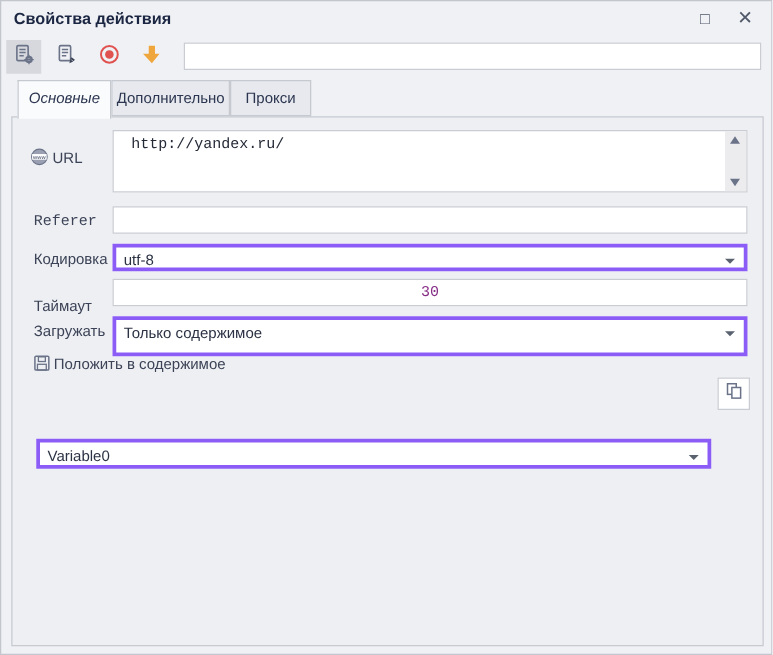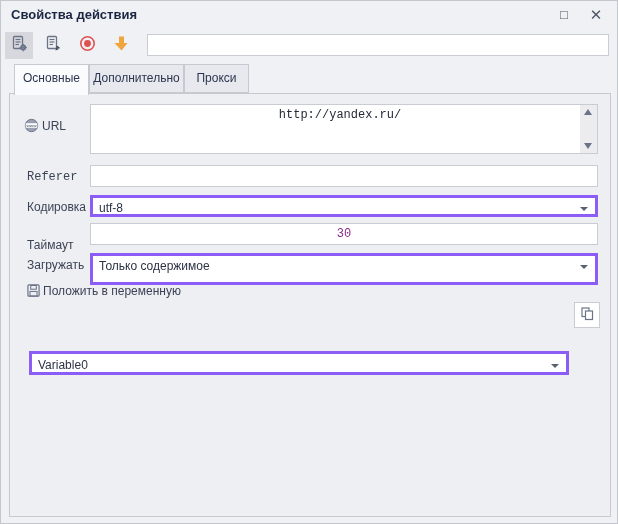--- a/index.html
+++ b/index.html
@@ -31,21 +31,21 @@
     box-sizing:border-box; border:1px solid #c9ccd2; background:#fff;
     font-size:12px; padding:0 6px; outline:none; color:#2b3244;
   }
   
   .tab {
     position:absolute; top:63px; height:29px; box-sizing:border-box;
     border:1px solid #c6c9cf; background:#e7e9ee; color:#2c3650;
     font-size:12px; text-align:center; line-height:27px; z-index:1;
   }
   .tab.active {
-    background:#fafbfd; height:31px; border-bottom:none; z-index:3;
+    background:#fafbfd; height:31px; border-bottom:none; z-index:3;font-style:italic;
   }
   .tab1 { left:13px; width:75px; }
   .tab2 { left:88px; width:95px; }
   .tab3 { left:183px; width:65px; }
   
   .panel {
     position:absolute; left:8px; top:92px; width:602px; height:424px;
     box-sizing:border-box; border:1px solid #c6c9cf; background:#edeff3; z-index:2;
   }
   .flabel {
@@ -60,21 +60,20 @@
   .urlbox {
     position:absolute; left:80px; top:10px; width:508px; height:50px;
     box-sizing:border-box; background:#fff; border:1px solid #c9ccd2;
   }
   .urlbox textarea {
     position:absolute; left:0; top:0; width:488px; height:48px;
     border:none; resize:none; outline:none; overflow:hidden;
     font-family:"Liberation Mono","DejaVu Sans Mono",monospace;
     font-size:12px; color:#242936; padding:3px 4px 0 14px; box-sizing:border-box;
     background:transparent;
-    text-align:center;
   }
   .vscroll {
     position:absolute; right:0; top:0; width:17px; height:48px; background:#ececef;
   }
   .scrollbtn { position:absolute; left:0; width:17px; height:15px; }
   .scrollbtn span {
     position:absolute; left:4px; width:0; height:0;
     border-left:4.5px solid transparent; border-right:4.5px solid transparent;
   }
   .scroll-up { top:0; } .scroll-up span { top:4px; border-bottom:6px solid #6b7389; }
@@ -202,21 +201,21 @@
       <span class="arrow"></span>
     </div>
 
     <div class="flabel" style="left:17px; top:190px;">
       <span class="icon-inline" style="margin-right:3px;">
         <svg width="13" height="13" viewBox="0 0 14 14">
           <rect x="1" y="1" width="12" height="12" rx="1" fill="none" stroke="#6b7389" stroke-width="1.3"></rect>
           <rect x="4" y="1.6" width="6" height="4" fill="none" stroke="#6b7389" stroke-width="1.1"></rect>
           <rect x="3.2" y="8" width="7.6" height="5" fill="none" stroke="#6b7389" stroke-width="1.1"></rect>
         </svg>
-      </span><span>Положить в переменную</span>
+      </span><span>Положить в содержимое</span>
     </div>
     <div class="combo" style="left:19px; top:209px; width:540px; height:24px; padding-top:4px;margin-top:48px;">
       <span>Variable0</span>
       <span class="arrow" style="top:10px;"></span>
     </div>
     <div class="copybtn">
       <span class="icon-inline">
         <svg width="15" height="15" viewBox="0 0 15 15">
           <rect x="2" y="2" width="7" height="8.5" fill="#fff" stroke="#6b7389" stroke-width="1.2"></rect>
           <rect x="5.5" y="5" width="7" height="8.5" fill="#fff" stroke="#6b7389" stroke-width="1.2"></rect>

